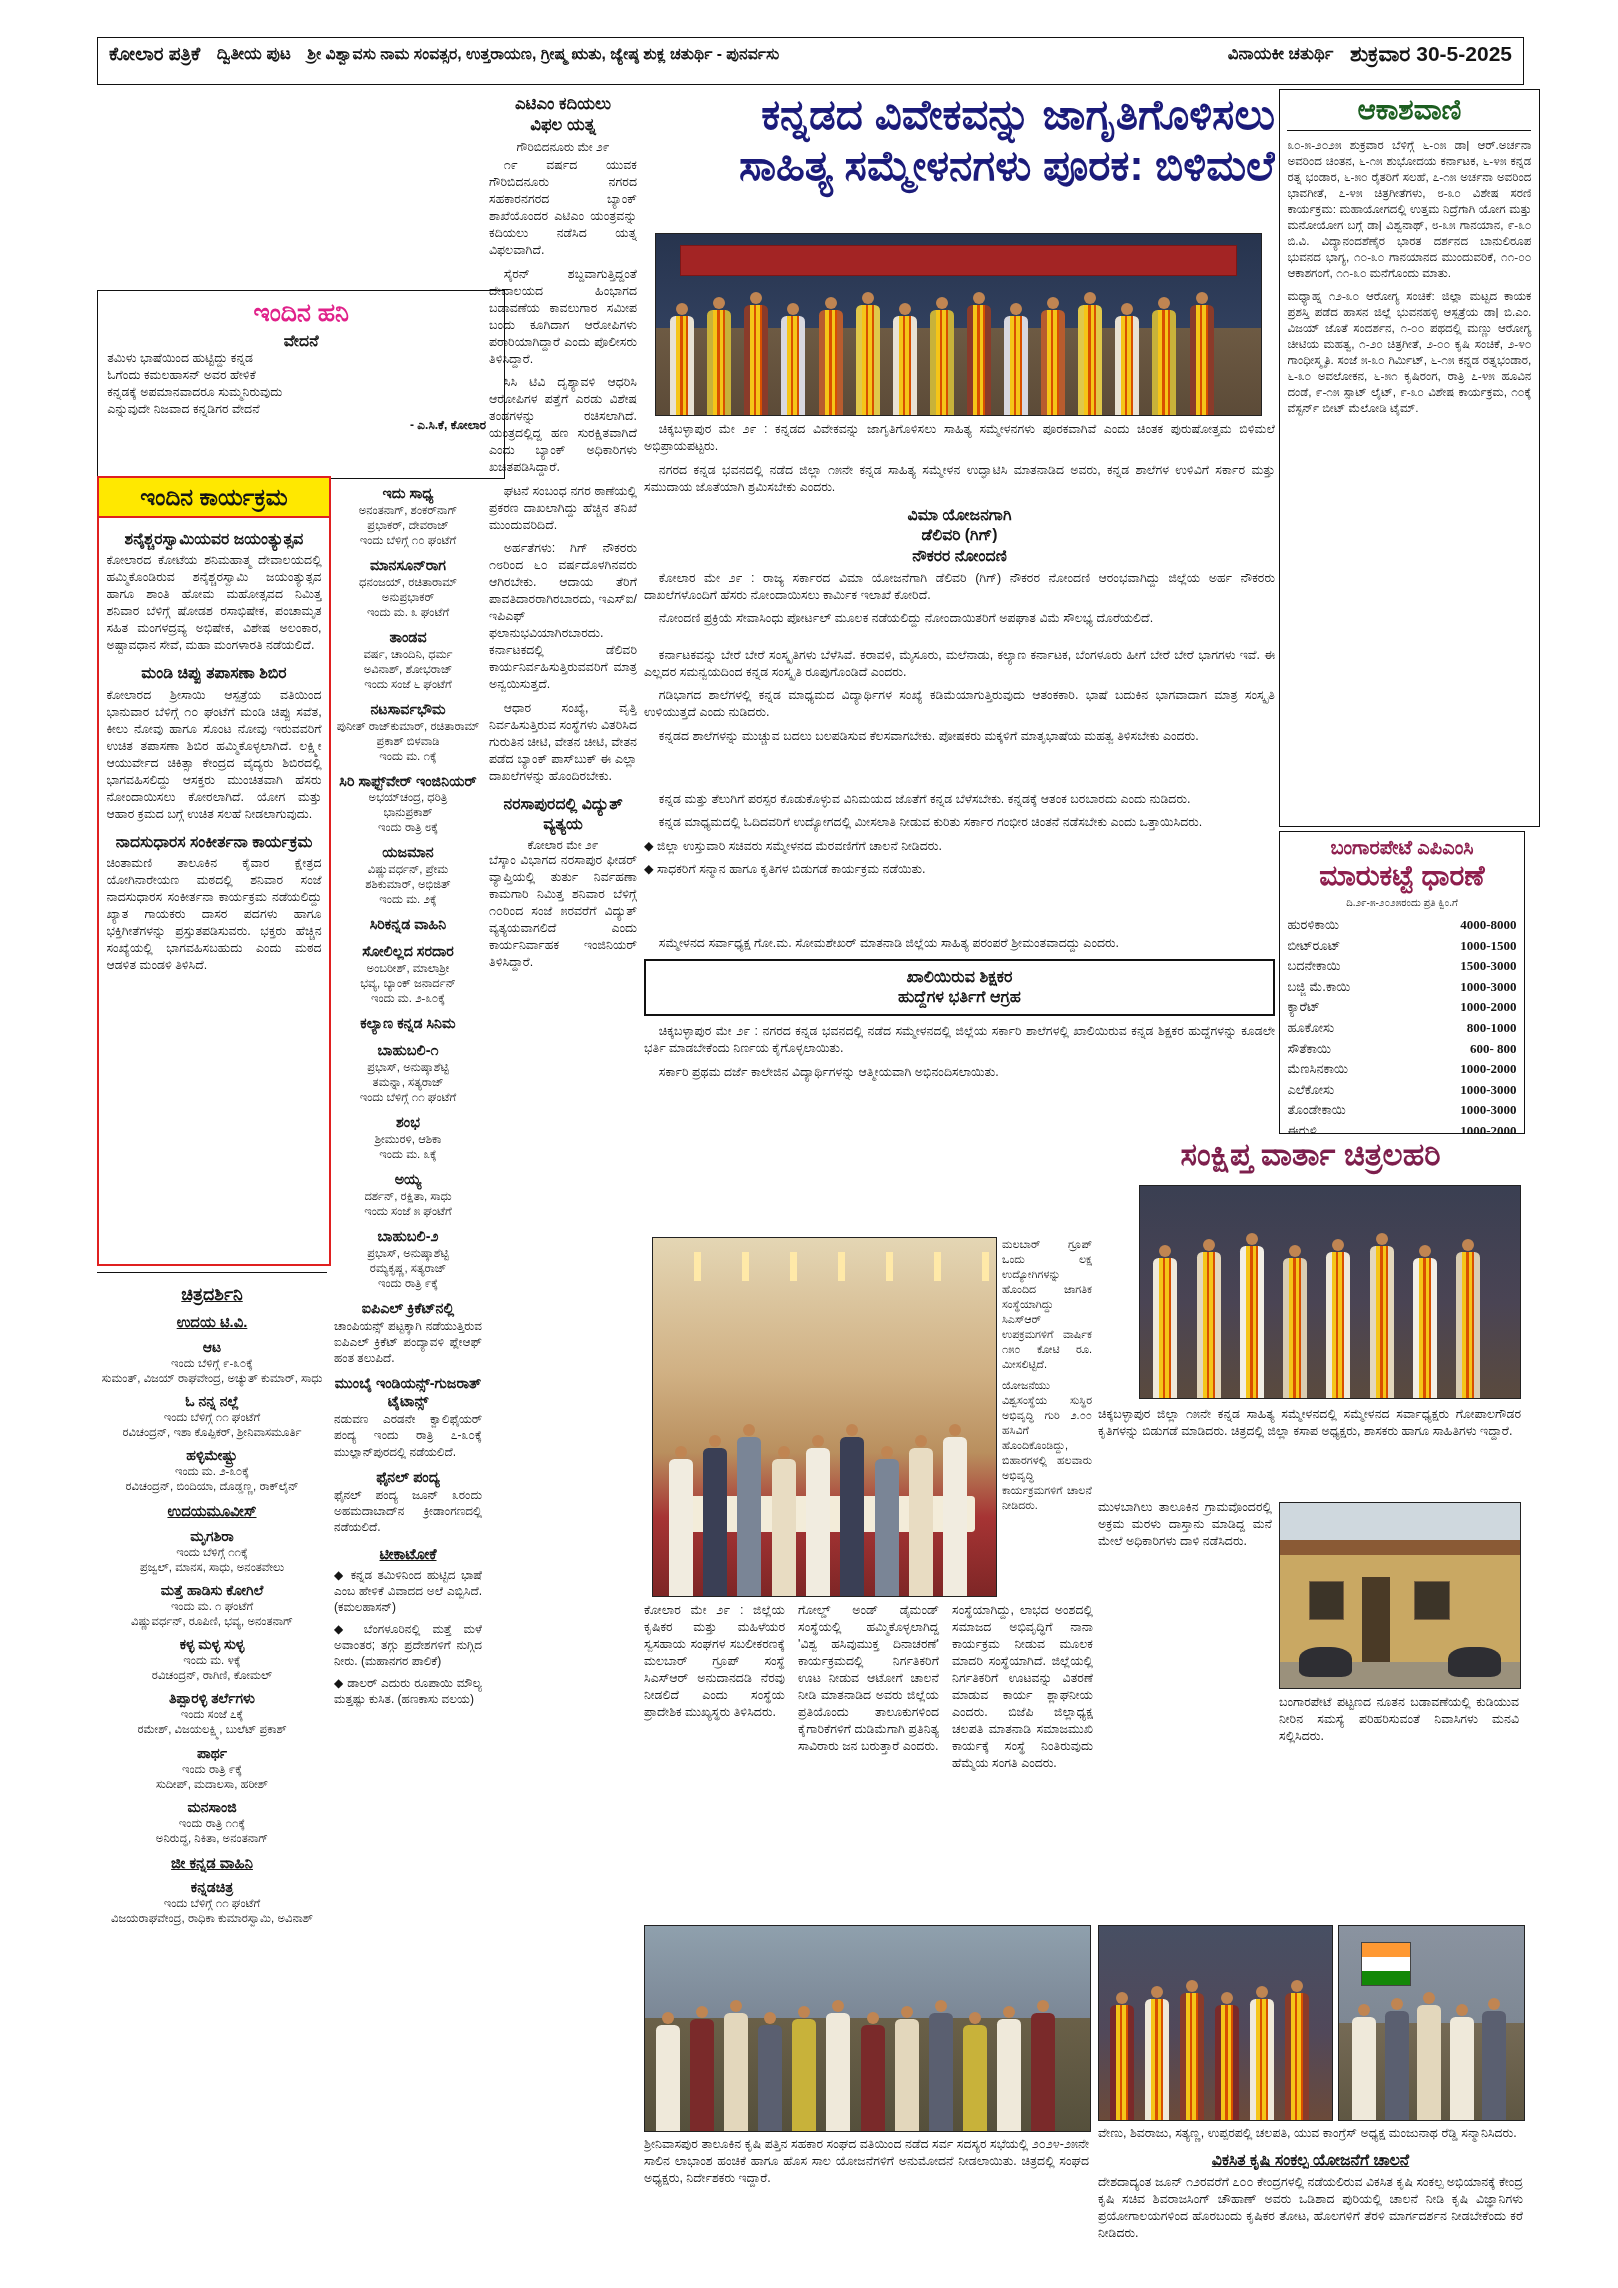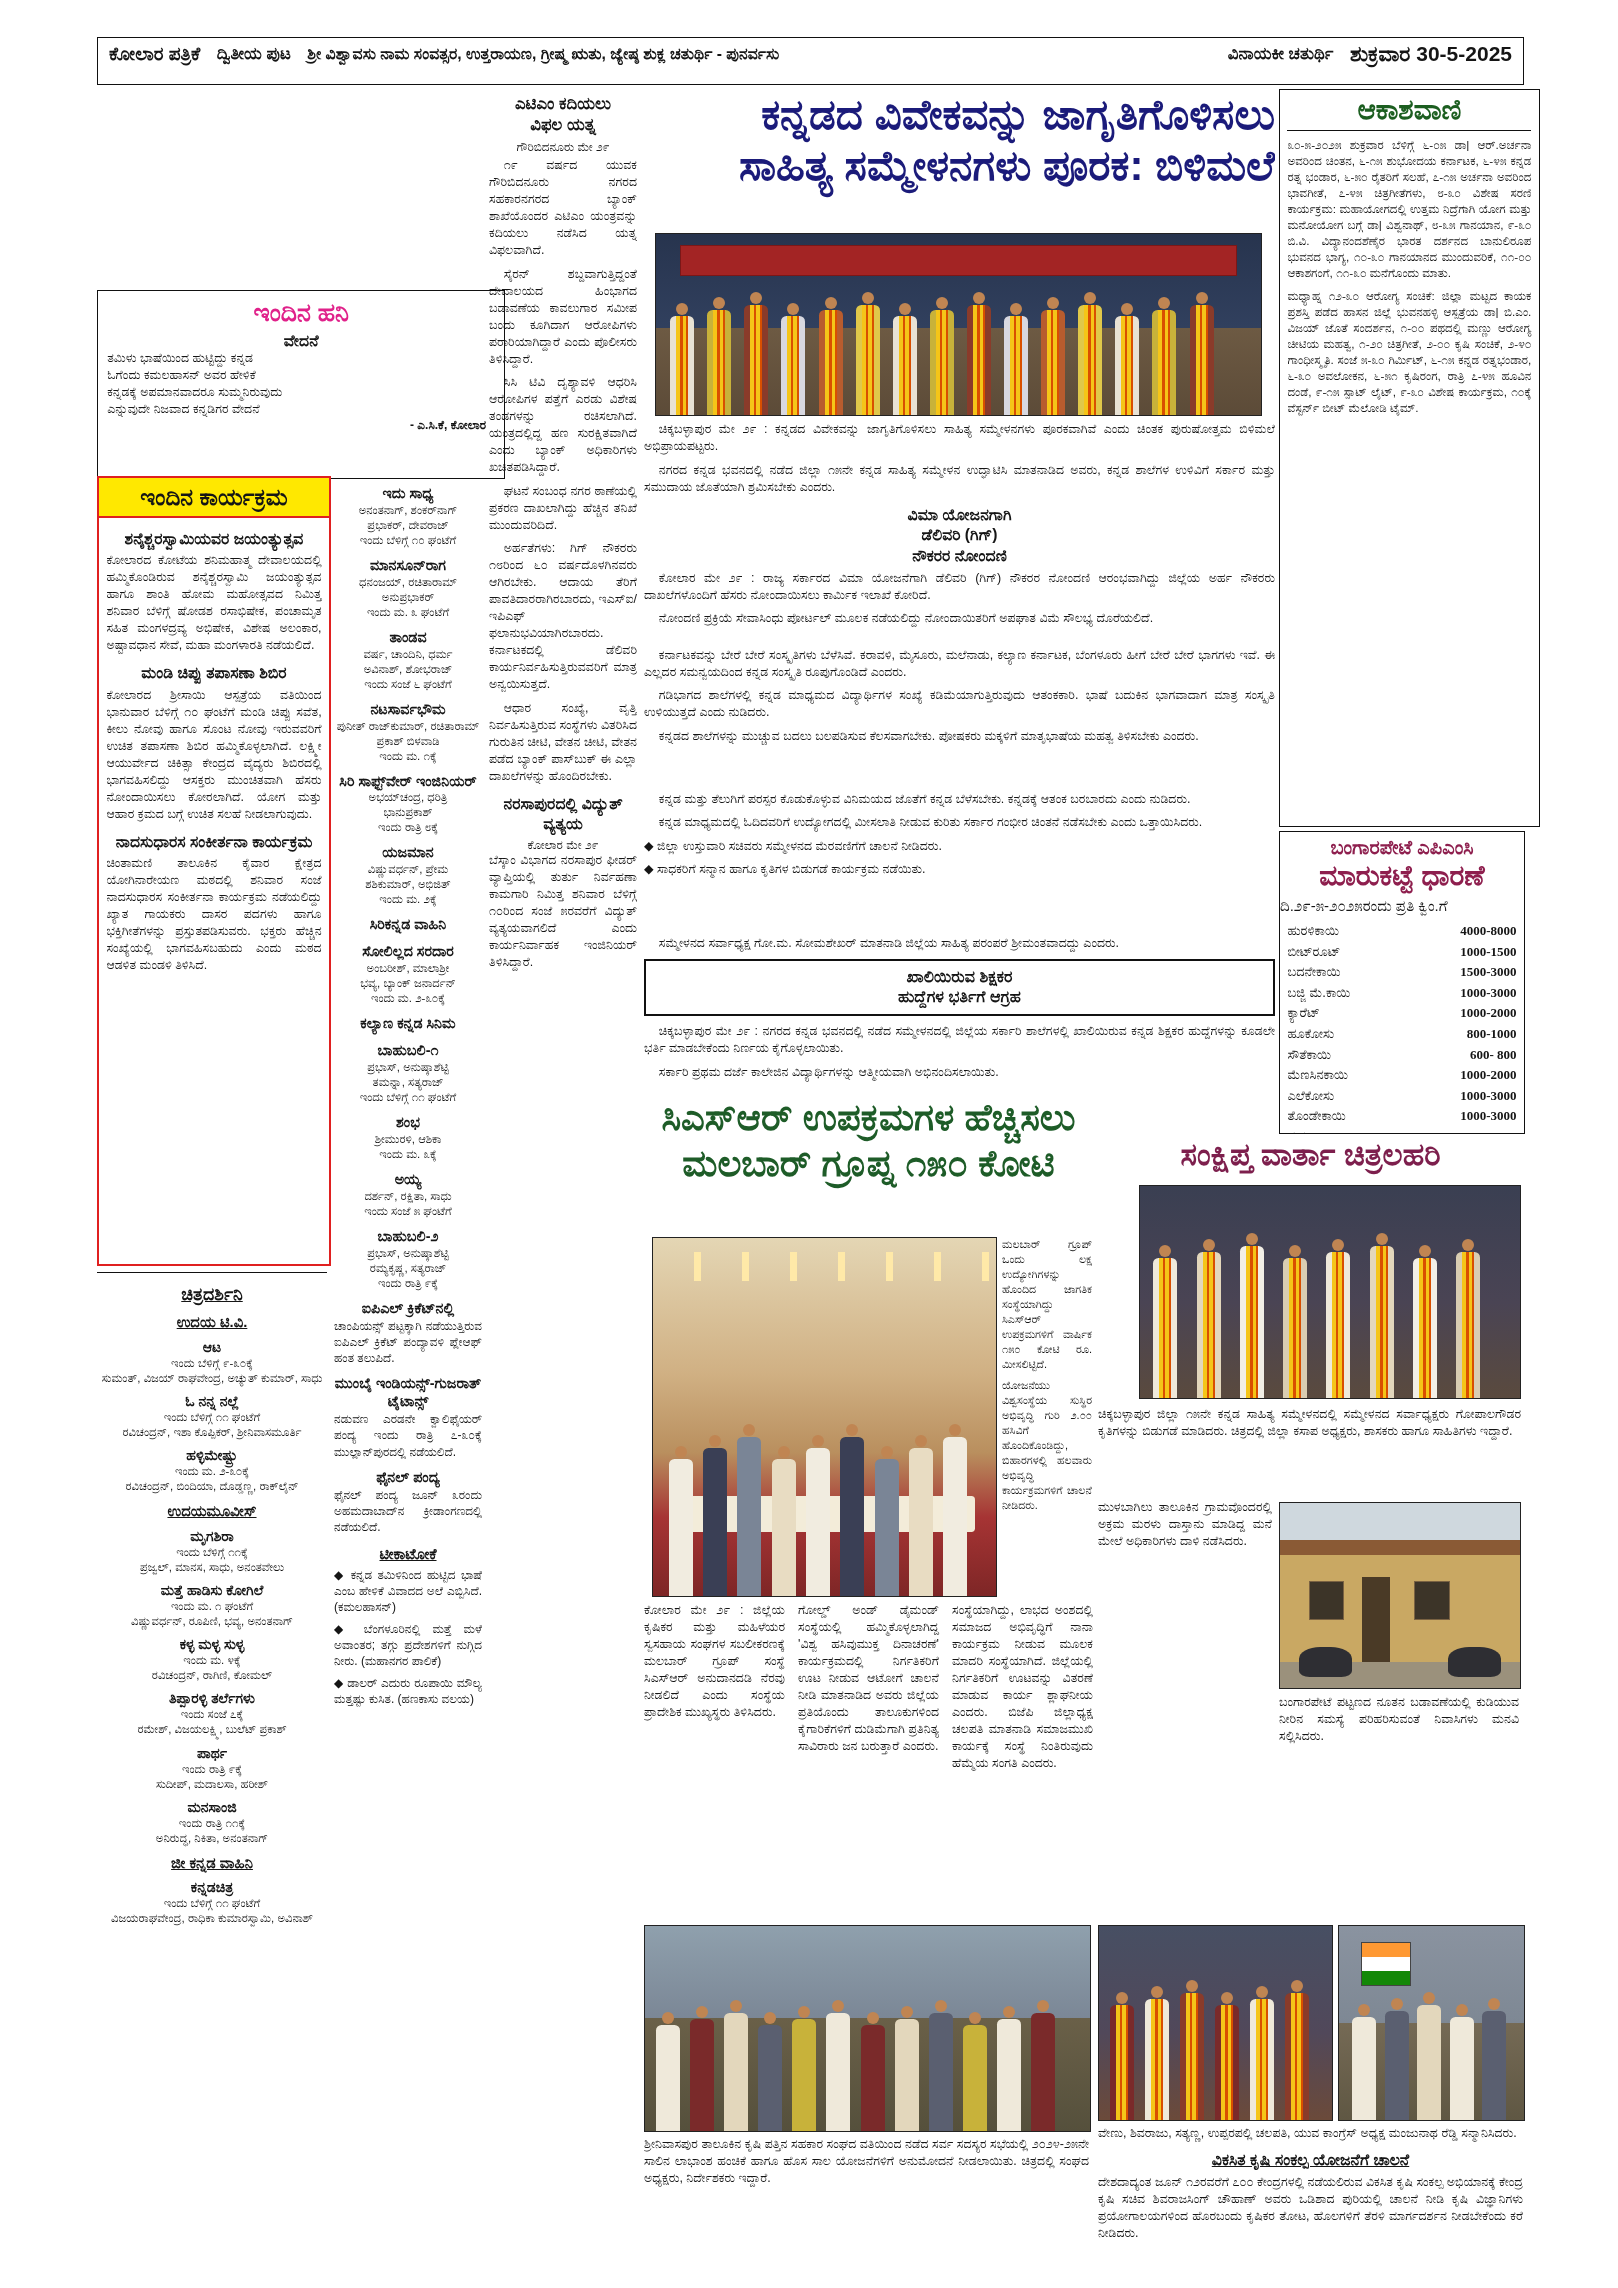--- a/index.html
+++ b/index.html
@@ -34,21 +34,21 @@
   .sec-underline{font-weight:bold;text-decoration:underline;text-align:center;font-size:14.8px;margin:11px 0 3.7px;}
   .bullet{font-size:12px;line-height:1.35;text-align:justify;margin-bottom:5.5px;}
   
   .mainhead{color:#1b1b7a;font-weight:bold;text-align:right;font-size:42px;line-height:1.22;}
   .csrhead{color:#1e5c28;font-weight:bold;text-align:center;font-size:37px;line-height:1.25;}
   .lahari{color:#7d1f4d;font-weight:bold;text-align:center;font-size:31px;}
   .akash-title{color:#1c5e20;font-weight:bold;text-align:center;font-size:28px;border-bottom:1.8px solid #111;
                padding:3.7px 0;margin-bottom:5.5px;}
   .mkt-t1{color:#8e1f4e;font-weight:bold;text-align:center;font-size:19.4px;margin-top:3.7px;}
   .mkt-t2{color:#8e1f4e;font-weight:bold;text-align:center;font-size:28px;margin:1.8px 0 3.7px;}
-  .mkt-note{text-align:left;font-size:15px;margin-bottom:5.5px;}
+  .mkt-note{text-align:center;font-size:10px;margin-bottom:5.5px;}
   .mkt-row{display:flex;justify-content:space-between;padding:2.3px 7.4px;font-size:13px;}
   .mkt-row .it{font-weight:normal;}
   .mkt-row .pr{font-weight:bold;font-family:"Liberation Serif",serif;}
   .colwrap{display:flex;gap:13px;}
   .colwrap .c{flex:1;}
   .teachbox{border:2.8px solid #111;padding:5.5px 3.7px;text-align:center;font-weight:bold;font-size:16px;
             line-height:1.3;margin:7.4px 0;}
   .smallhead3{font-weight:bold;text-align:center;font-size:15.7px;line-height:1.3;margin:9.2px 0 3.7px;}
   .vikhead{font-weight:bold;text-decoration:underline;text-align:center;font-size:15.7px;margin:7.4px 0 3.7px;}
   
@@ -510,24 +510,20 @@
         <span class="it">ತೊಂಡೇಕಾಯಿ</span>
         <span class="pr">1000-3000</span>
       </div>
         <div class="mkt-row">
         <span class="it">ಈರುಳ್ಳಿ</span>
         <span class="pr">1000-2000</span>
       </div>
       </div>
   </div>
 
-  <div class="mod" style="left:644px;top:1095px;width:449px;height:135px;">
-    <div class="csrhead">ಸಿಎಸ್ಆರ್ ಉಪಕ್ರಮಗಳ ಹೆಚ್ಚಿಸಲು</div>
-    <div class="csrhead">ಮಲಬಾರ್ ಗ್ರೂಪ್ನ ೧೫೦ ಕೋಟಿ</div>
-  </div>
 
   <div class="photo p-conf" style="left:652px;top:1237px;width:343px;height:358px;">
     <div class="lights"></div>
     <div class="tbl"></div>
   <div class="pers" style="left: 4%; height: 42%;">
         <div class="phead"></div>
         <div class="pbody" style="background: rgb(241, 236, 224);"></div>
       </div>
       <div class="pers" style="left: 14%; height: 45%;">
         <div class="phead"></div>

